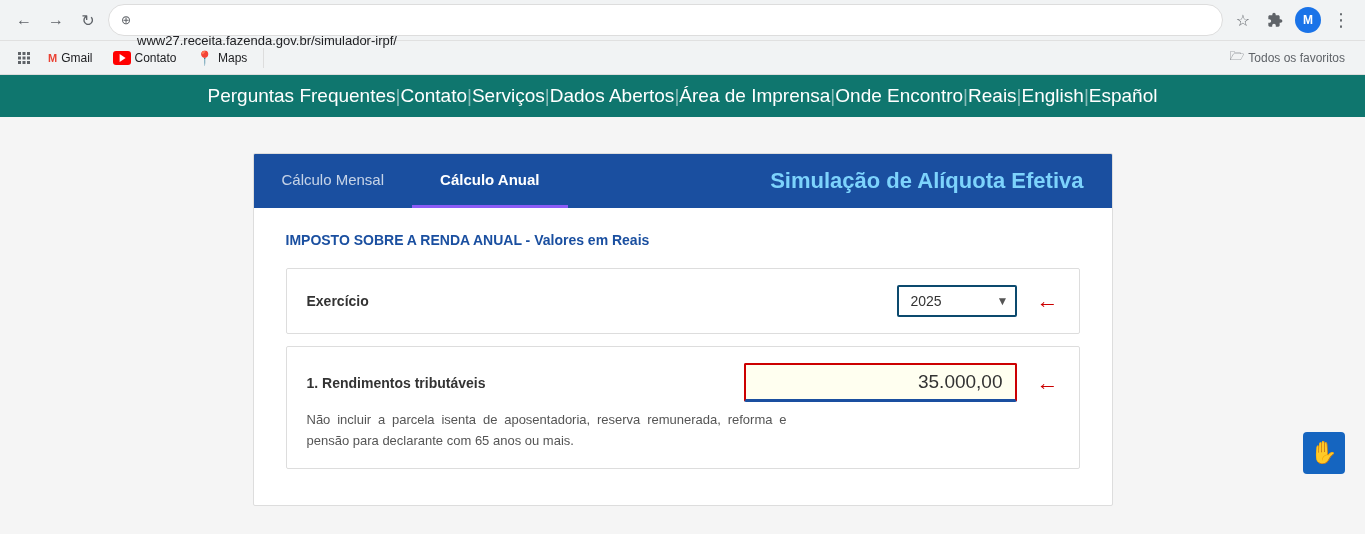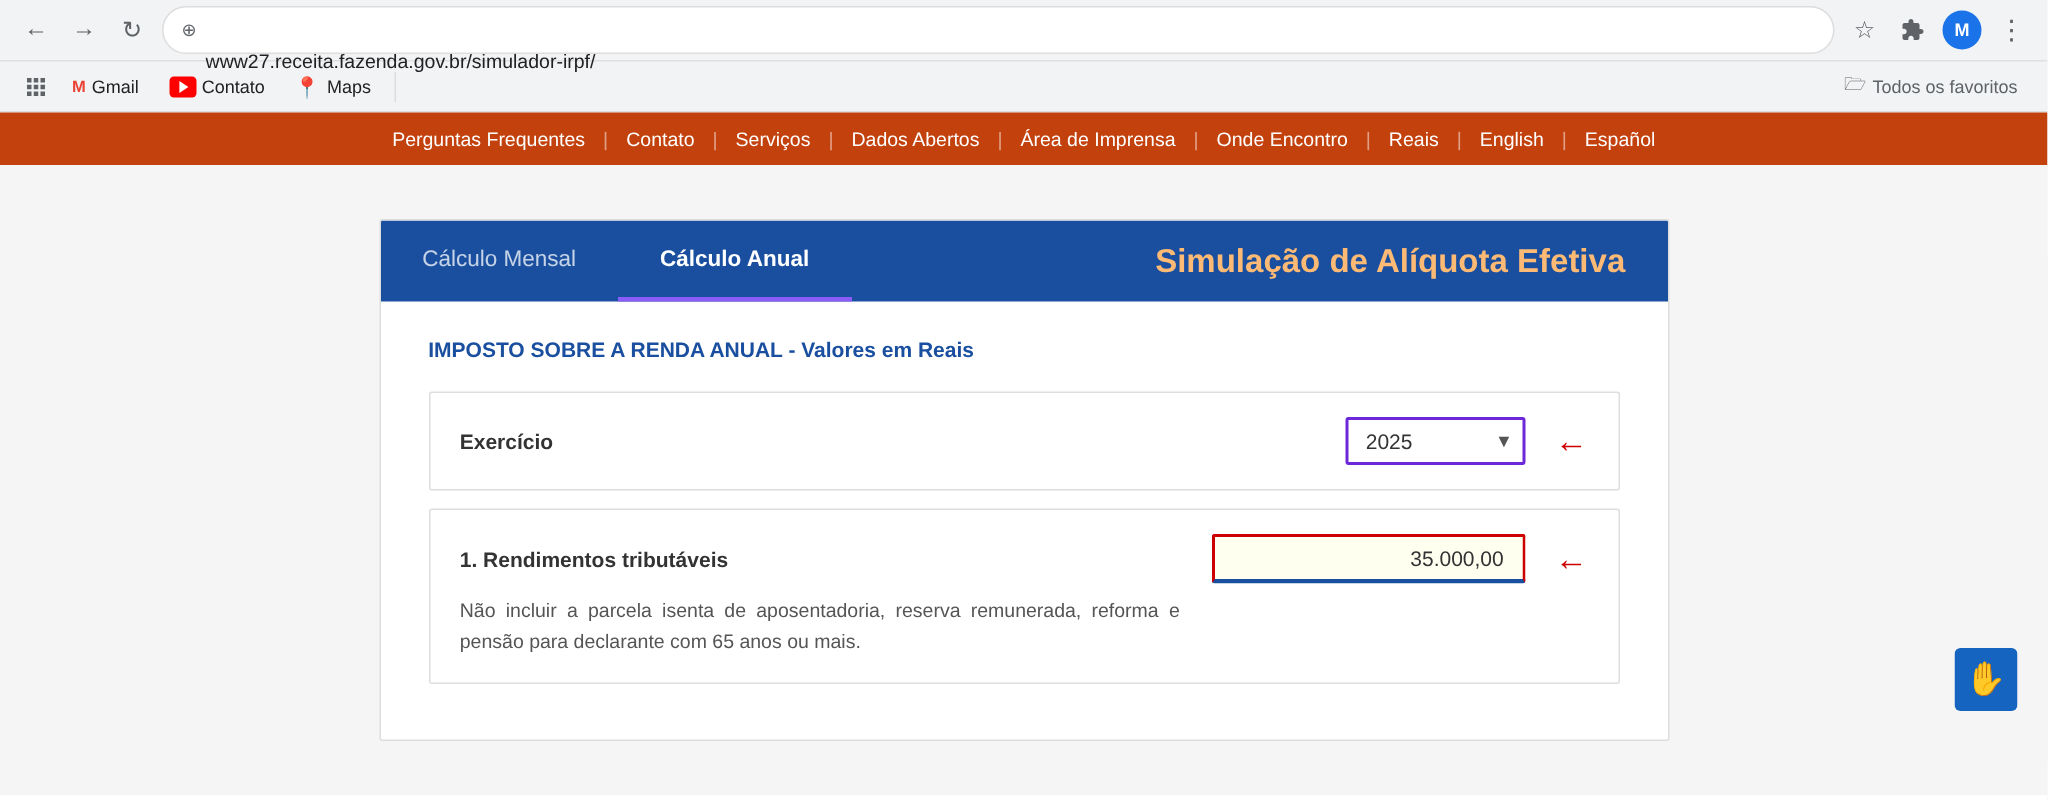--- a/index.html
+++ b/index.html
@@ -119,28 +119,28 @@
       cursor: pointer;
     }
     .divider-v {
       width: 1px; height: 20px;
       background: #ddd;
       margin: 0 4px;
     }
 
     
     .top-nav {
-      background: #c2410c;
+      background: #0f766e;
       color: #fff;
       display: flex;
       align-items: center;
       justify-content: center;
       padding: 10px 20px;
-      font-size: 13px;
-      gap: 12px;
+      font-size: 19px;
+      gap: 0;
       flex-wrap: wrap;
     }
     .top-nav a {
       color: #fff;
       text-decoration: none;
       cursor: pointer;
       white-space: nowrap;
     }
     .top-nav-sep { color: rgba(255,255,255,0.5); }
 
@@ -177,21 +177,21 @@
       border-bottom: 3px solid transparent;
     }
     .tab-item.active {
       color: #fff;
       border-bottom: 3px solid #8b5cf6;
       font-weight: bold;
     }
     .tab-title {
       margin-left: auto;
       padding: 14px 28px;
-      color: #fdba74;
+      color: #7dd3fc;
       font-size: 22px;
       font-weight: bold;
       display: flex; align-items: center;
     }
 
     
     .card-body {
       padding: 24px 32px;
     }
 
@@ -216,21 +216,21 @@
       font-size: 14px;
       color: #333;
     }
 
     .exercise-select-wrapper {
       position: relative;
       display: inline-block;
     }
     .exercise-select {
       appearance: none;
-      border: 2px solid #6d28d9;
+      border: 2px solid #0c4a6e;
       border-radius: 2px;
       padding: 6px 32px 6px 12px;
       font-size: 14px;
       background: #fff;
       cursor: pointer;
       min-width: 120px;
       color: #333;
       outline: none;
     }
     .select-arrow {
@@ -258,21 +258,21 @@
     }
 
     
     .value-input-wrapper {
       position: relative;
     }
     .value-input {
       border: 2px solid #cc0000;
       border-radius: 2px;
       padding: 6px 12px;
-      font-size: 14px;
+      font-size: 19px;
       background: #fffff0;
       text-align: right;
       min-width: 140px;
       outline: none;
       color: #333;
       border-bottom: 3px solid #1a4fa0;
     }
 
     .field-block {
       border: 1px solid #ddd;

